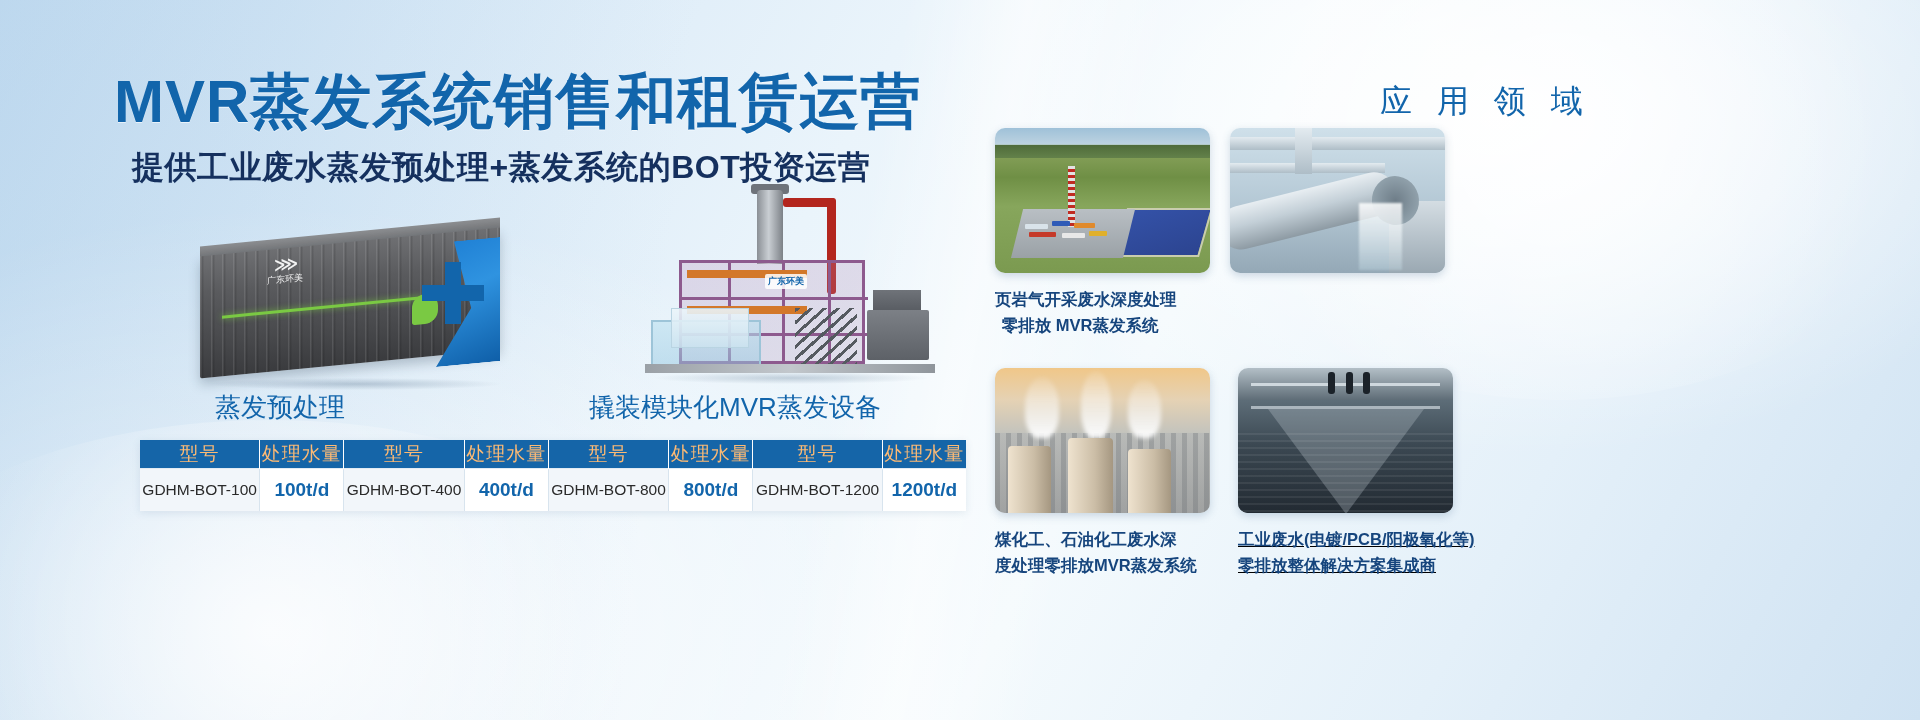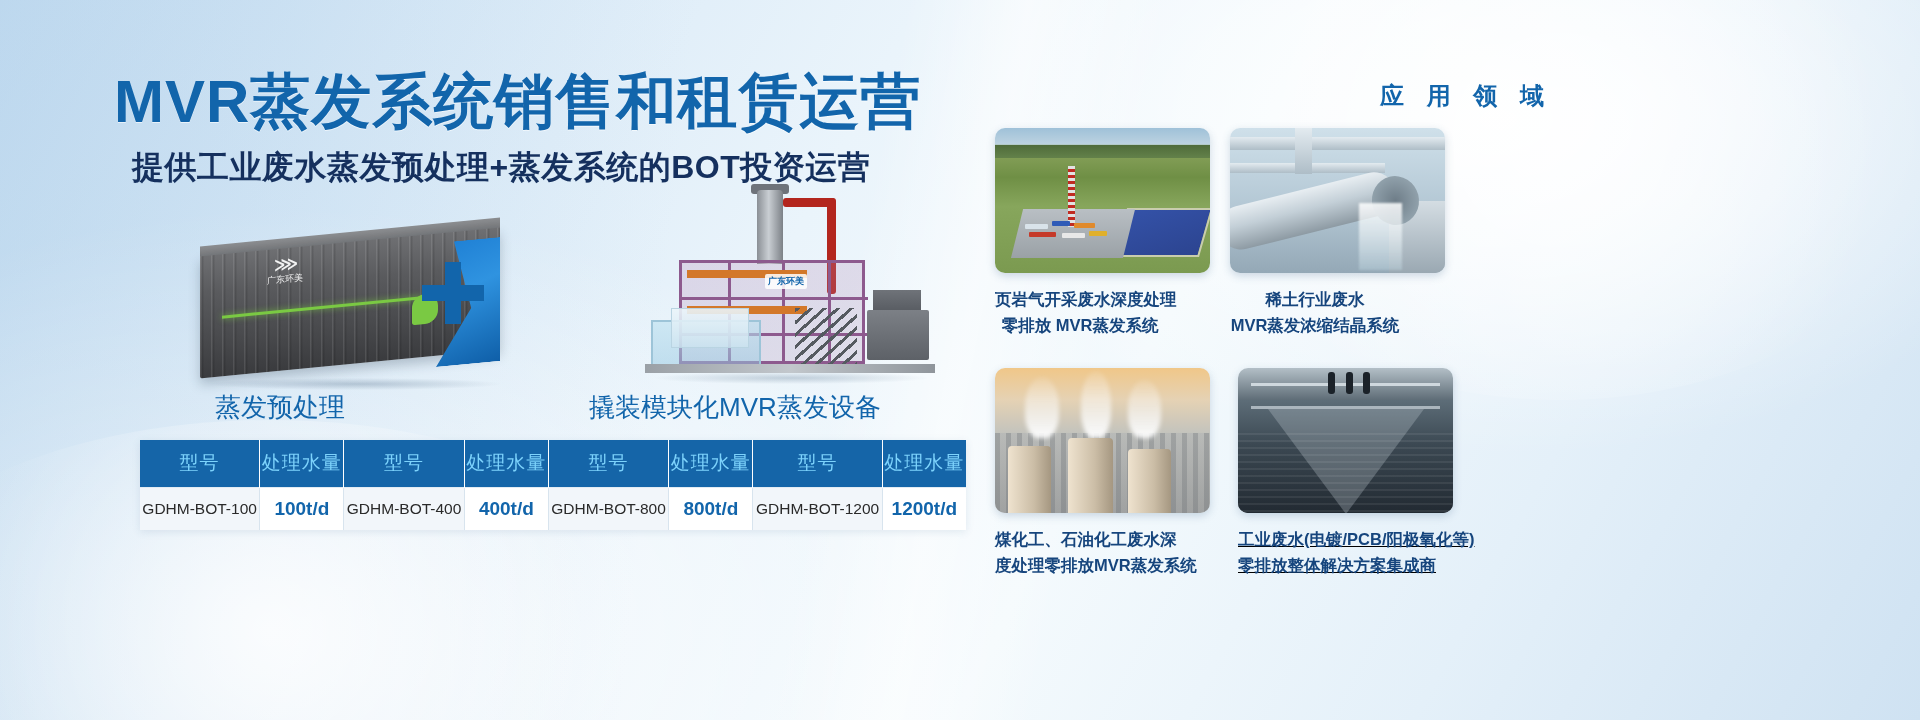--- a/index.html
+++ b/index.html
@@ -167,24 +167,24 @@
 
   
   .spec-table {
     position: absolute; left: 140px; top: 440px;
     width: 826px;
     border-collapse: collapse;
     box-shadow: 0 2px 8px rgba(60,100,140,0.12);
   }
   .spec-table th {
     background: #1565a8;
-    color: #7dd3fc;
+    color: #fdba74;
     font-size: 19px;
     font-weight: 400;
-    height: 47px;
+    height: 28px;
     border-right: 1px solid #ffffff;
     letter-spacing: 1px;
   }
   .spec-table th:last-child { border-right: none; }
   .spec-table td {
     height: 43px;
     text-align: center;
     border-right: 1px solid #d8e4ee;
     border-top: 1px solid #e2ebf3;
   }
@@ -199,21 +199,21 @@
     background: #ffffff;
     color: #1265ab;
     font-size: 19px;
     font-weight: 700;
   }
 
   
   .right-col { position: absolute; left: 985px; top: 0; width: 935px; height: 720px; }
   .apps-title {
     position: absolute; left: 395px; top: 80px;
-    font-size: 24px; font-weight: 700; color: #1265ab;
+    font-size: 32px; font-weight: 400; color: #1265ab;
     letter-spacing: 8px; white-space: nowrap;
   }
   .cards {
     position: absolute; left: 0px; top: 128px; width: 935px;
   }
   .card { position: absolute; width: 170px; }
   .card.c0 { left: 10px;  top: 0px; }
   .card.c1 { left: 245px; top: 0px; }
   .card.c2 { left: 10px;  top: 240px; }
   .card.c3 { left: 253px; top: 240px; text-decoration: underline; }
@@ -440,24 +440,20 @@
           <div class="art art-pipe">
             <div class="beam" style="left:0;top:6%;width:100%;height:9%;"></div>
             <div class="beam" style="left:0;top:24%;width:72%;height:7%;"></div>
             <div class="beam" style="left:30%;top:0;width:8%;height:32%;"></div>
             <div class="wall"></div>
             <div class="bigpipe"></div>
             <div class="mouth"></div>
             <div class="water"></div>
           </div>
         </div>
-        <div class="caption">
-          <span>稀土行业废水</span>
-          <span class="l2">MVR蒸发浓缩结晶系统</span>
-        </div>
       </div>
 
       <div class="card c2">
         <div class="thumb">
           <div class="art art-coal">
             <div class="city"></div>
             <div class="plume" style="left:14%;top:6%;width:16%;height:42%;"></div>
             <div class="plume" style="left:40%;top:2%;width:14%;height:46%;"></div>
             <div class="plume" style="left:62%;top:8%;width:15%;height:40%;"></div>
             <div class="tower" style="left:6%;width:20%;height:46%;"></div>

